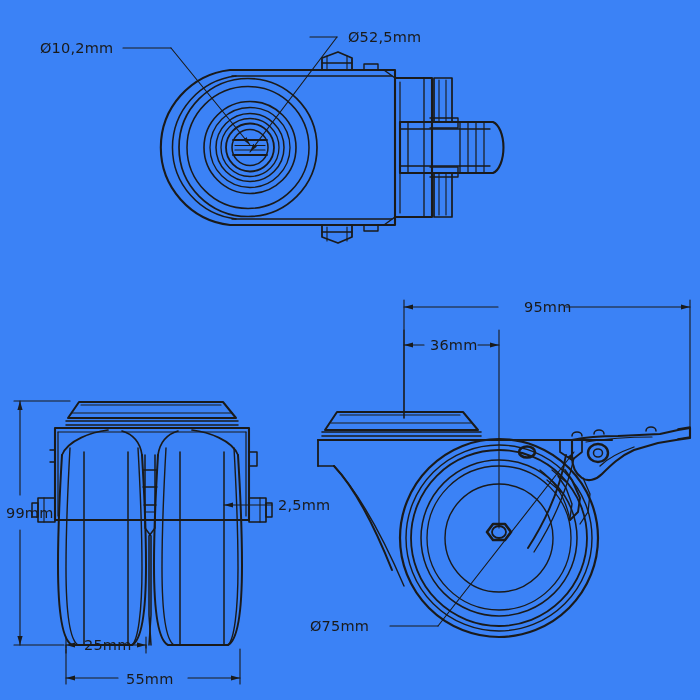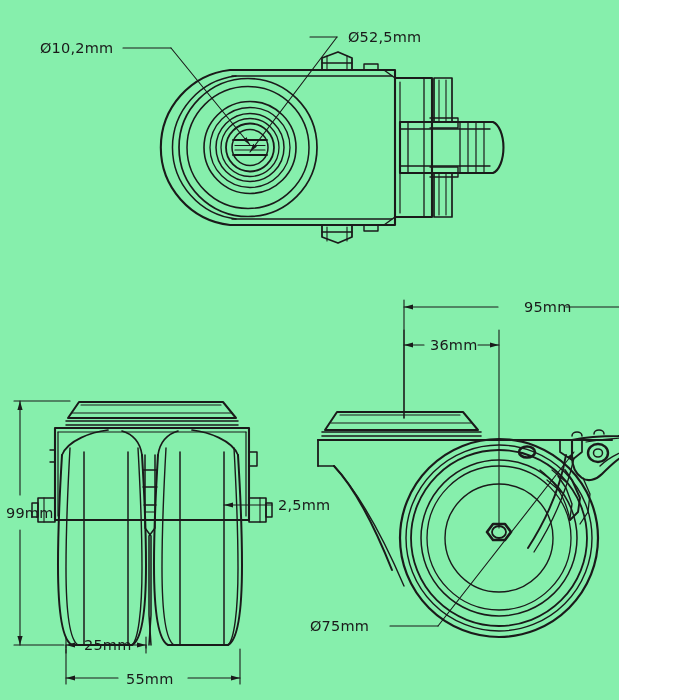--- a/index.html
+++ b/index.html
@@ -2,23 +2,23 @@
 <html><head>
 <meta charset="utf-8">
 <style>
   html, body {
     margin: 0;
     padding: 0;
     background: #ffffff;
   }
   #sheet {
     position: relative;
-    width: 619px;
+    width: 700px;
     height: 700px;
-    background: #86efac;
+    background: #3b82f6;
     font-family: "DejaVu Sans", sans-serif;
     overflow: hidden;
   }
   #sheet svg {
     position: absolute;
     left: 0;
     top: 0;
   }
   .dim-text {
     font-family: "DejaVu Sans", sans-serif;

